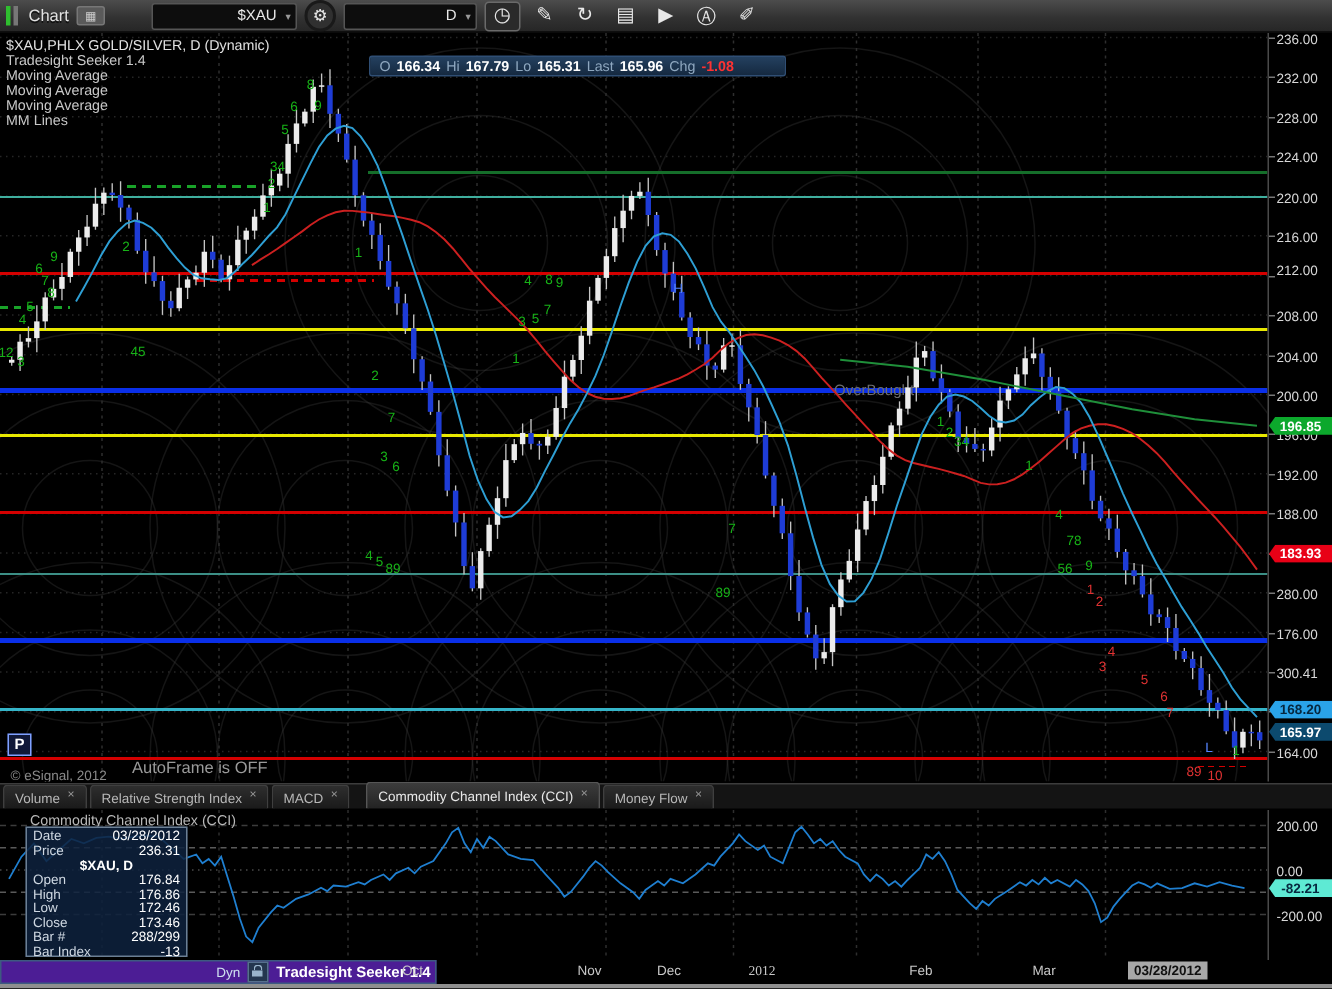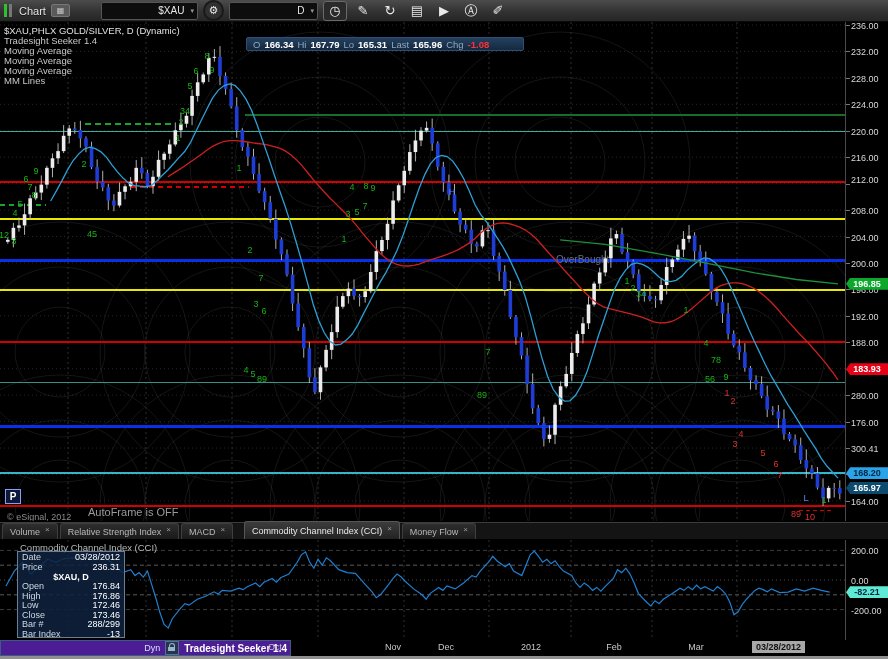--- a/index.html
+++ b/index.html
@@ -729,18 +729,18 @@
     <div class="status-left">
       <span class="mode">Dyn</span>
       <span class="lockbox"></span>
       <span class="app">Tradesight Seeker 1.4</span>
     </div>
     <div class="datebadge" id="datebadge" style="left: 752px;">03/28/2012</div>
   <div class="month" style="left: 190px; margin-top: 40px;">Sep</div>
       <div class="month" style="left: 275px;">Oct</div>
       <div class="month" style="left: 360px; margin-left: 33px;">Nov</div>
       <div class="month" style="left: 446px;">Dec</div>
-      <div class="month" style="left: 531px;">2012</div>
+      <div class="month" style="left: 508px; font-family: Liberation Serif, serif;">2012</div>
       <div class="month" style="left: 614px;">Feb</div>
       <div class="month" style="left: 696px;">Mar</div>
     </div>
   <div class="bottomstrip"></div>
 </div>
 
 </body></html>

